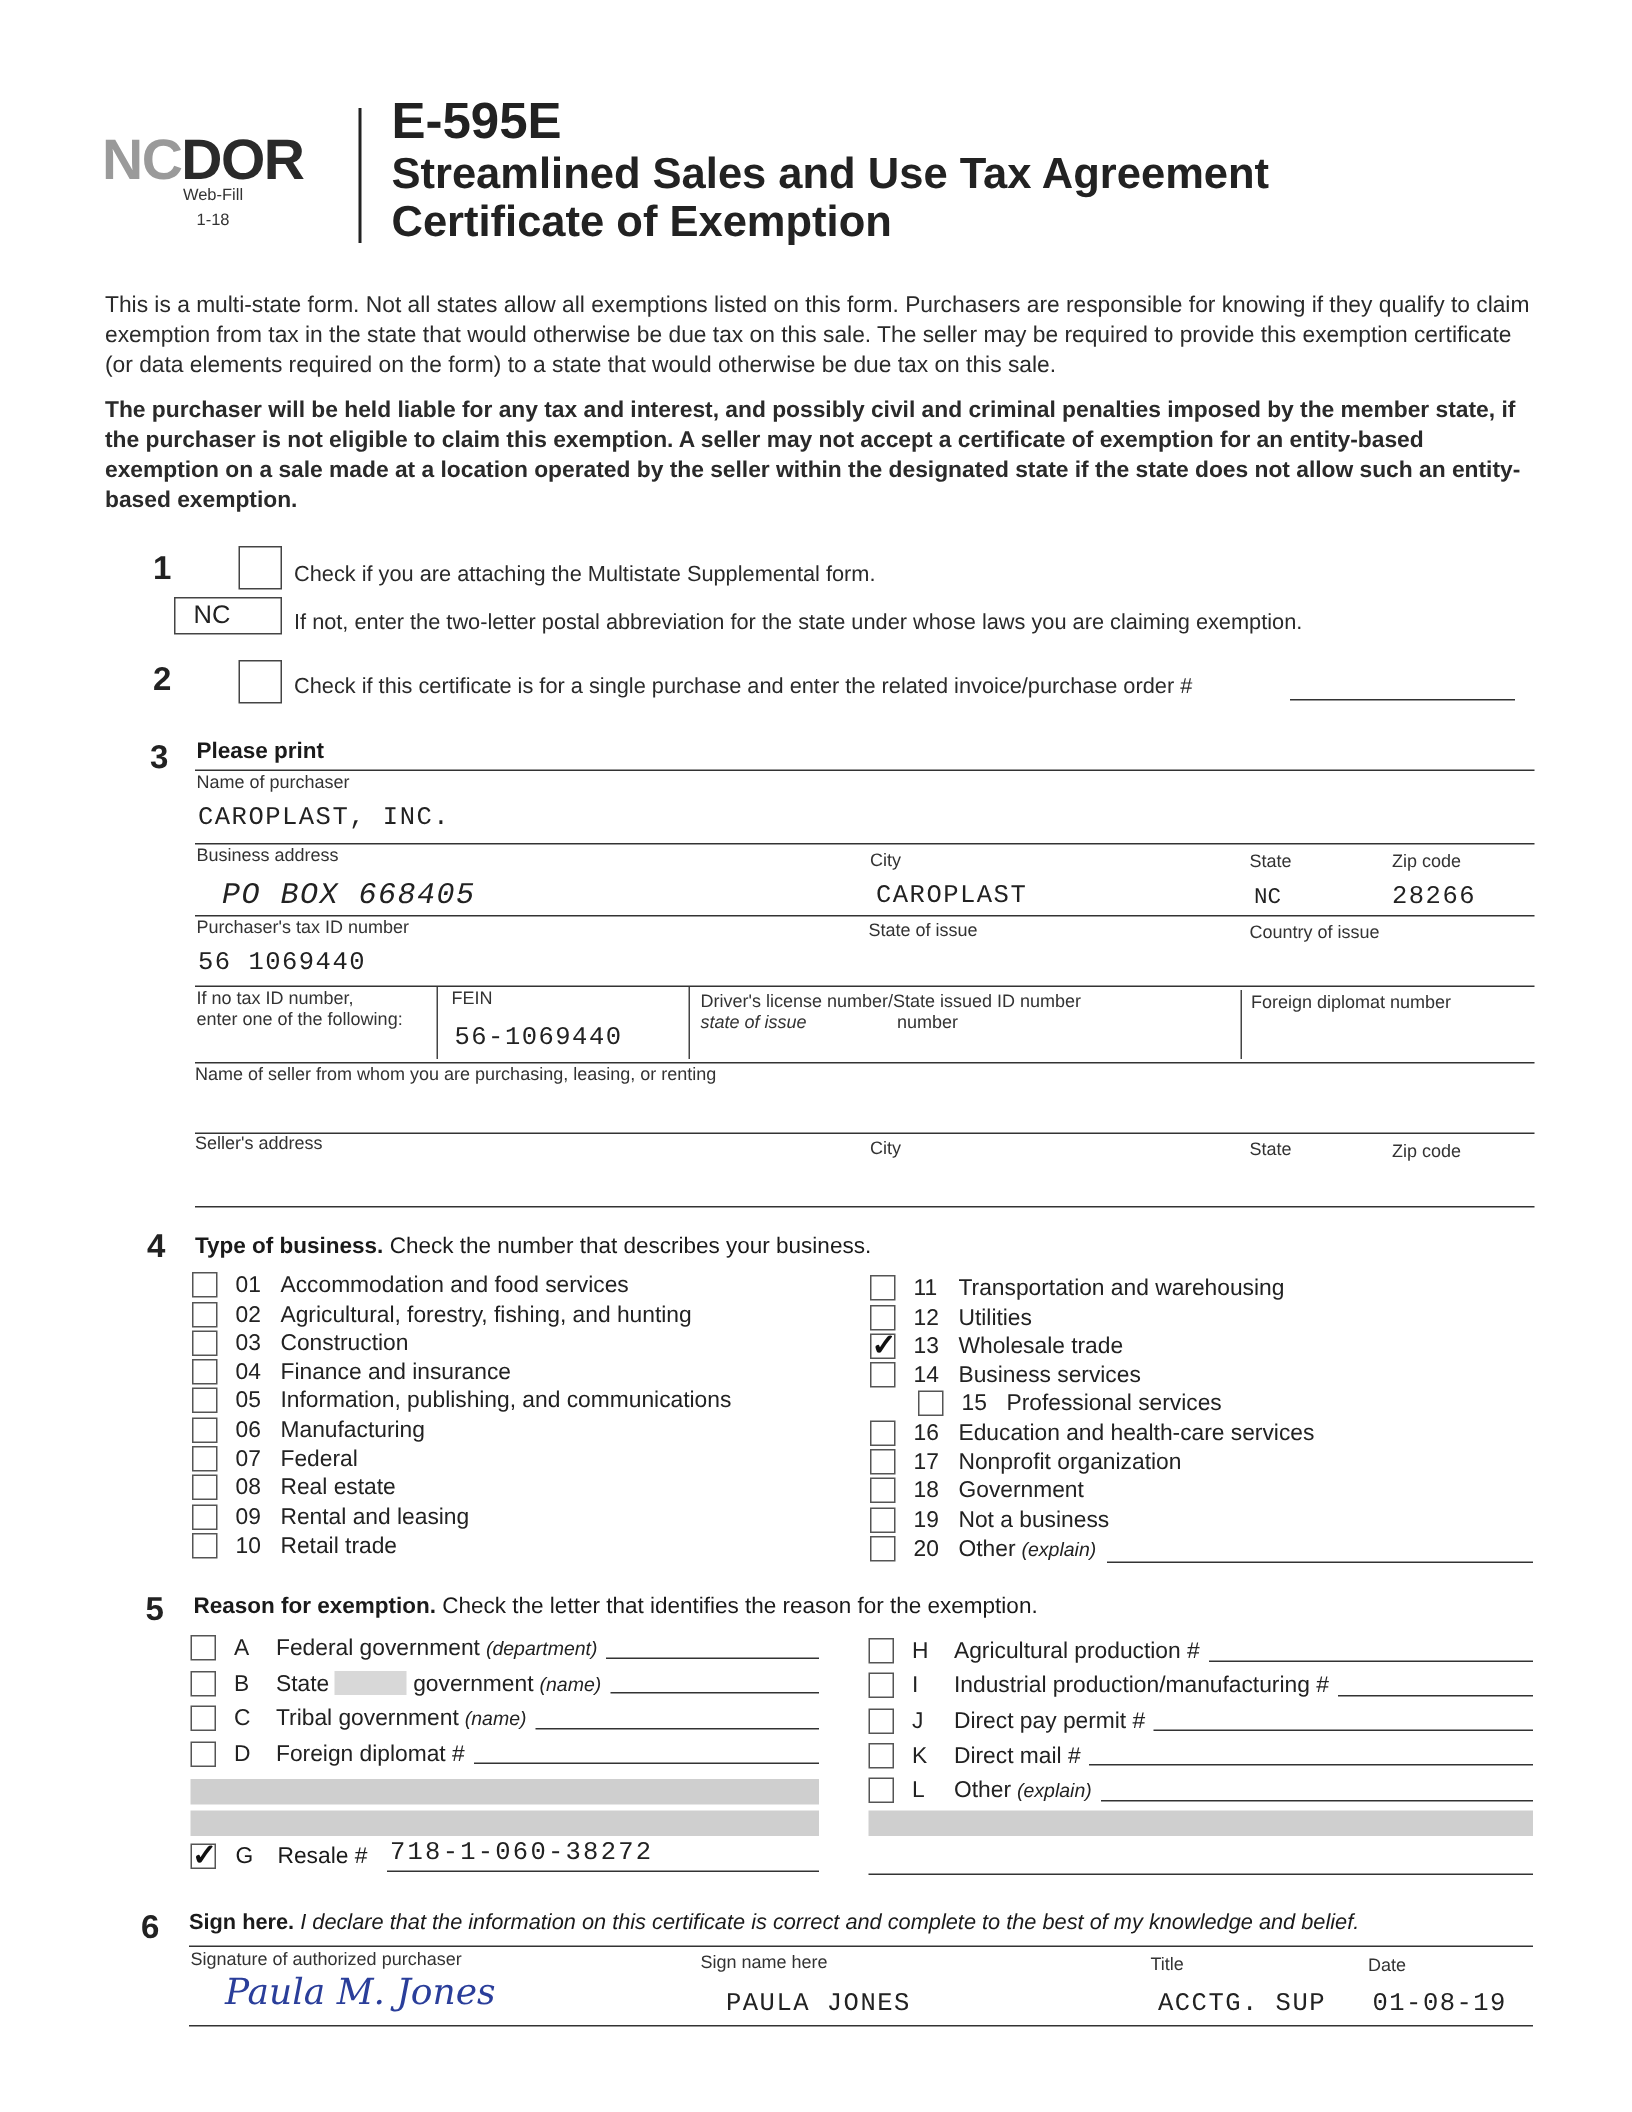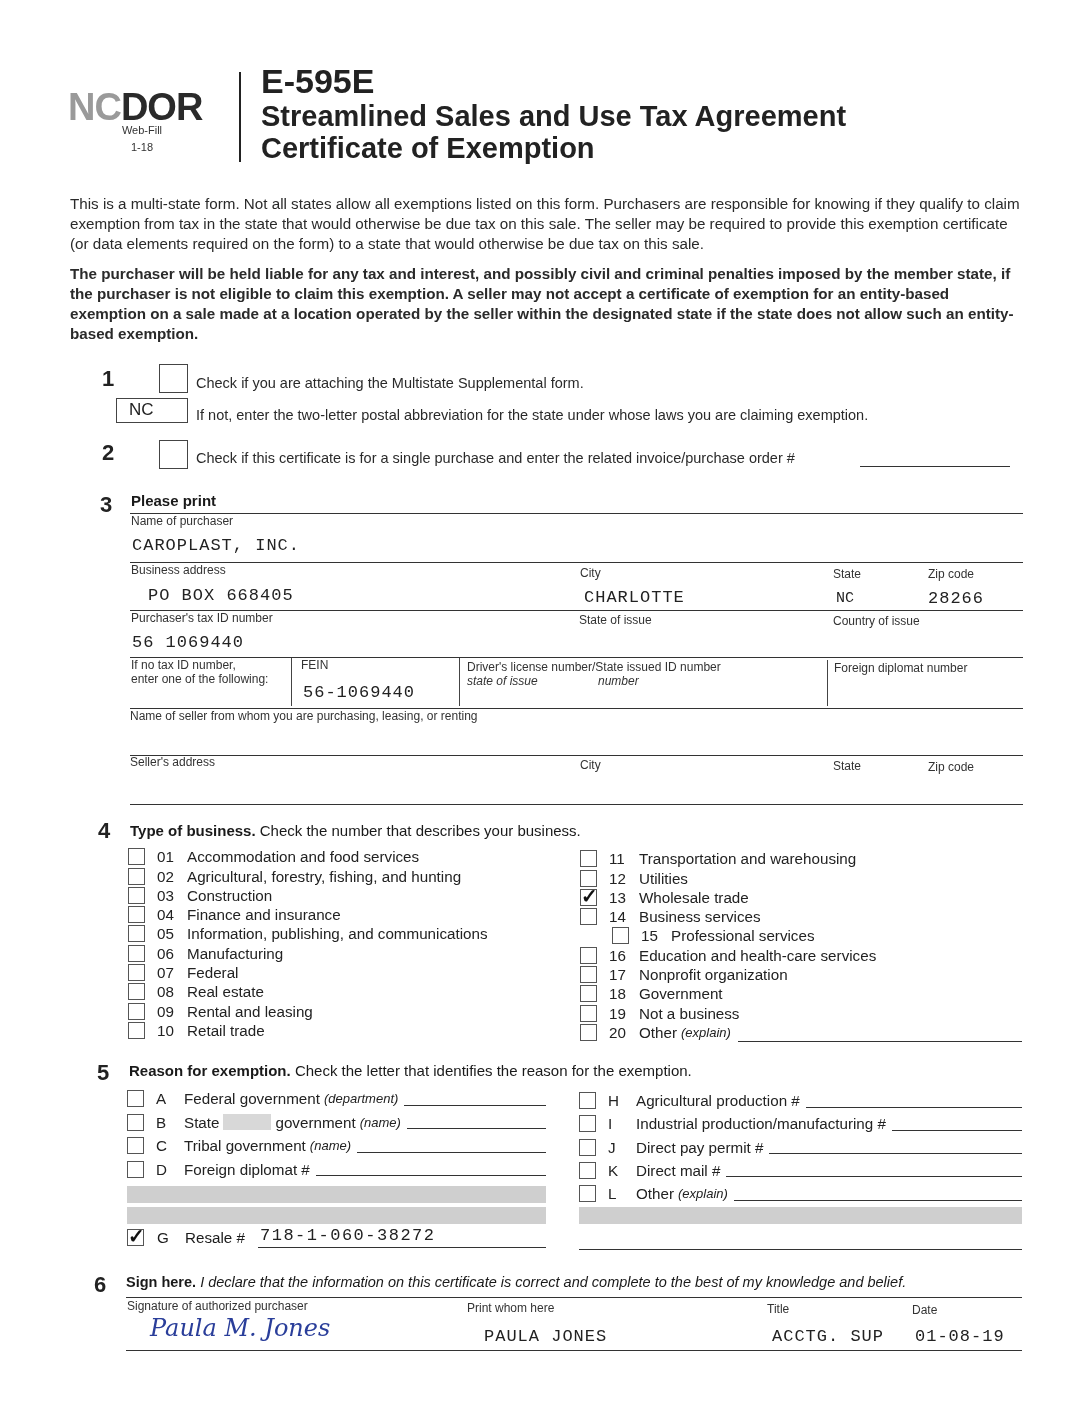--- a/index.html
+++ b/index.html
@@ -63,39 +63,39 @@
 <div class="abs secnum" style="left:100px; top:492px;">3</div>
 <div class="abs" style="left:131px; top:492px; font-size:15px; font-weight:bold;">Please print</div>
 <div class="abs hline" style="left:130px; top:513px; width:893px;"></div>
 <div class="abs small" style="left:131px; top:514px;">Name of purchaser</div>
 <div class="abs mono" style="left:132px; top:536px; font-size:17px; letter-spacing:1px;">CAROPLAST, INC.</div>
 <div class="abs hline" style="left:130px; top:562px; width:893px;"></div>
 <div class="abs small" style="left:131px; top:563px;">Business address</div>
 <div class="abs small" style="left:580px; top:566px;">City</div>
 <div class="abs small" style="left:833px; top:567px;">State</div>
 <div class="abs small" style="left:928px; top:567px;">Zip code</div>
-<div class="abs mono" style="left:148px; top:586px; font-size:17px; letter-spacing:1px;">PO BOX 668405</div>
-<div class="abs mono" style="left:584px; top:588px; font-size:17px; letter-spacing:1px;">CHARLOTTE</div>
+<div class="abs mono" style="left:148px; top:586px; font-size:20px; letter-spacing:1px;font-style:italic;">PO BOX 668405</div>
+<div class="abs mono" style="left:584px; top:588px; font-size:17px; letter-spacing:1px;">CAROPLAST</div>
 <div class="abs mono" style="left:836px; top:590px; font-size:15px;">NC</div>
 <div class="abs mono" style="left:928px; top:589px; font-size:17px; letter-spacing:1px;">28266</div>
 <div class="abs hline" style="left:130px; top:610px; width:893px;"></div>
 <div class="abs small" style="left:131px; top:611px;">Purchaser's tax ID number</div>
 <div class="abs small" style="left:579px; top:613px;">State of issue</div>
 <div class="abs small" style="left:833px; top:614px;">Country of issue</div>
 <div class="abs mono" style="left:132px; top:633px; font-size:17px; letter-spacing:1px;">56 1069440</div>
 <div class="abs hline" style="left:130px; top:657px; width:893px;"></div>
 <div class="abs small" style="left:131px; top:658px;">If no tax ID number,</div>
 <div class="abs small" style="left:131px; top:672px;">enter one of the following:</div>
 <div class="abs vline" style="left:291px; top:658px; height:48px;"></div>
 <div class="abs small" style="left:301px; top:658px;">FEIN</div>
 <div class="abs mono" style="left:303px; top:683px; font-size:17px; letter-spacing:1px;">56-1069440</div>
 <div class="abs vline" style="left:459px; top:658px; height:48px;"></div>
 <div class="abs small" style="left:467px; top:660px;">Driver's license number/State issued ID number</div>
 <div class="abs small" style="left:467px; top:674px; font-style:italic;">state of issue</div>
-<div class="abs small" style="left:598px; top:674px; font-style:italic;">number</div>
+<div class="abs small" style="left:598px; top:674px; ">number</div>
 <div class="abs vline" style="left:827px; top:660px; height:46px;"></div>
 <div class="abs small" style="left:834px; top:661px;">Foreign diplomat number</div>
 <div class="abs hline" style="left:130px; top:708px; width:893px;"></div>
 <div class="abs small" style="left:130px; top:709px;">Name of seller from whom you are purchasing, leasing, or renting</div>
 <div class="abs" style="left:130px; top:724px; width:893px; height:30px;"></div>
 <div class="abs hline" style="left:130px; top:755px; width:893px;"></div>
 <div class="abs small" style="left:130px; top:755px;">Seller's address</div>
 <div class="abs small" style="left:580px; top:758px;">City</div>
 <div class="abs small" style="left:833px; top:759px;">State</div>
 <div class="abs small" style="left:928px; top:760px;">Zip code</div>
@@ -296,20 +296,20 @@
 <div class="abs mono" style="left:260px; top:1226px; font-size:17px; letter-spacing:1.5px;">718-1-060-38272</div>
 <div class="abs hline" style="left:258px; top:1247px; width:288px;"></div>
 <div class="abs hline" style="left:579px; top:1249px; width:443px;"></div>
 
 <div class="abs secnum" style="left:94px; top:1272px;">6</div>
 <div class="abs" style="left:126px; top:1274px; font-size:14.5px;">
   <b>Sign here.</b> <i>I declare that the information on this certificate is correct and complete to the best of my knowledge and belief.</i>
 </div>
 <div class="abs hline" style="left:126px; top:1297px; width:896px;"></div>
 <div class="abs small" style="left:127px; top:1299px;">Signature of authorized purchaser</div>
-<div class="abs small" style="left:467px; top:1301px;">Print whom here</div>
+<div class="abs small" style="left:467px; top:1301px;">Sign name here</div>
 <div class="abs small" style="left:767px; top:1302px;">Title</div>
 <div class="abs small" style="left:912px; top:1303px;">Date</div>
 <div class="abs sig" style="left:150px; top:1314px;">Paula M. Jones</div>
 <div class="abs mono" style="left:484px; top:1327px; font-size:17px; letter-spacing:1px;">PAULA JONES</div>
 <div class="abs mono" style="left:772px; top:1327px; font-size:17px; letter-spacing:1px;">ACCTG. SUP</div>
 <div class="abs mono" style="left:915px; top:1327px; font-size:17px; letter-spacing:1px;">01-08-19</div>
 <div class="abs hline" style="left:126px; top:1350px; width:896px;"></div>
 
 </body></html>

